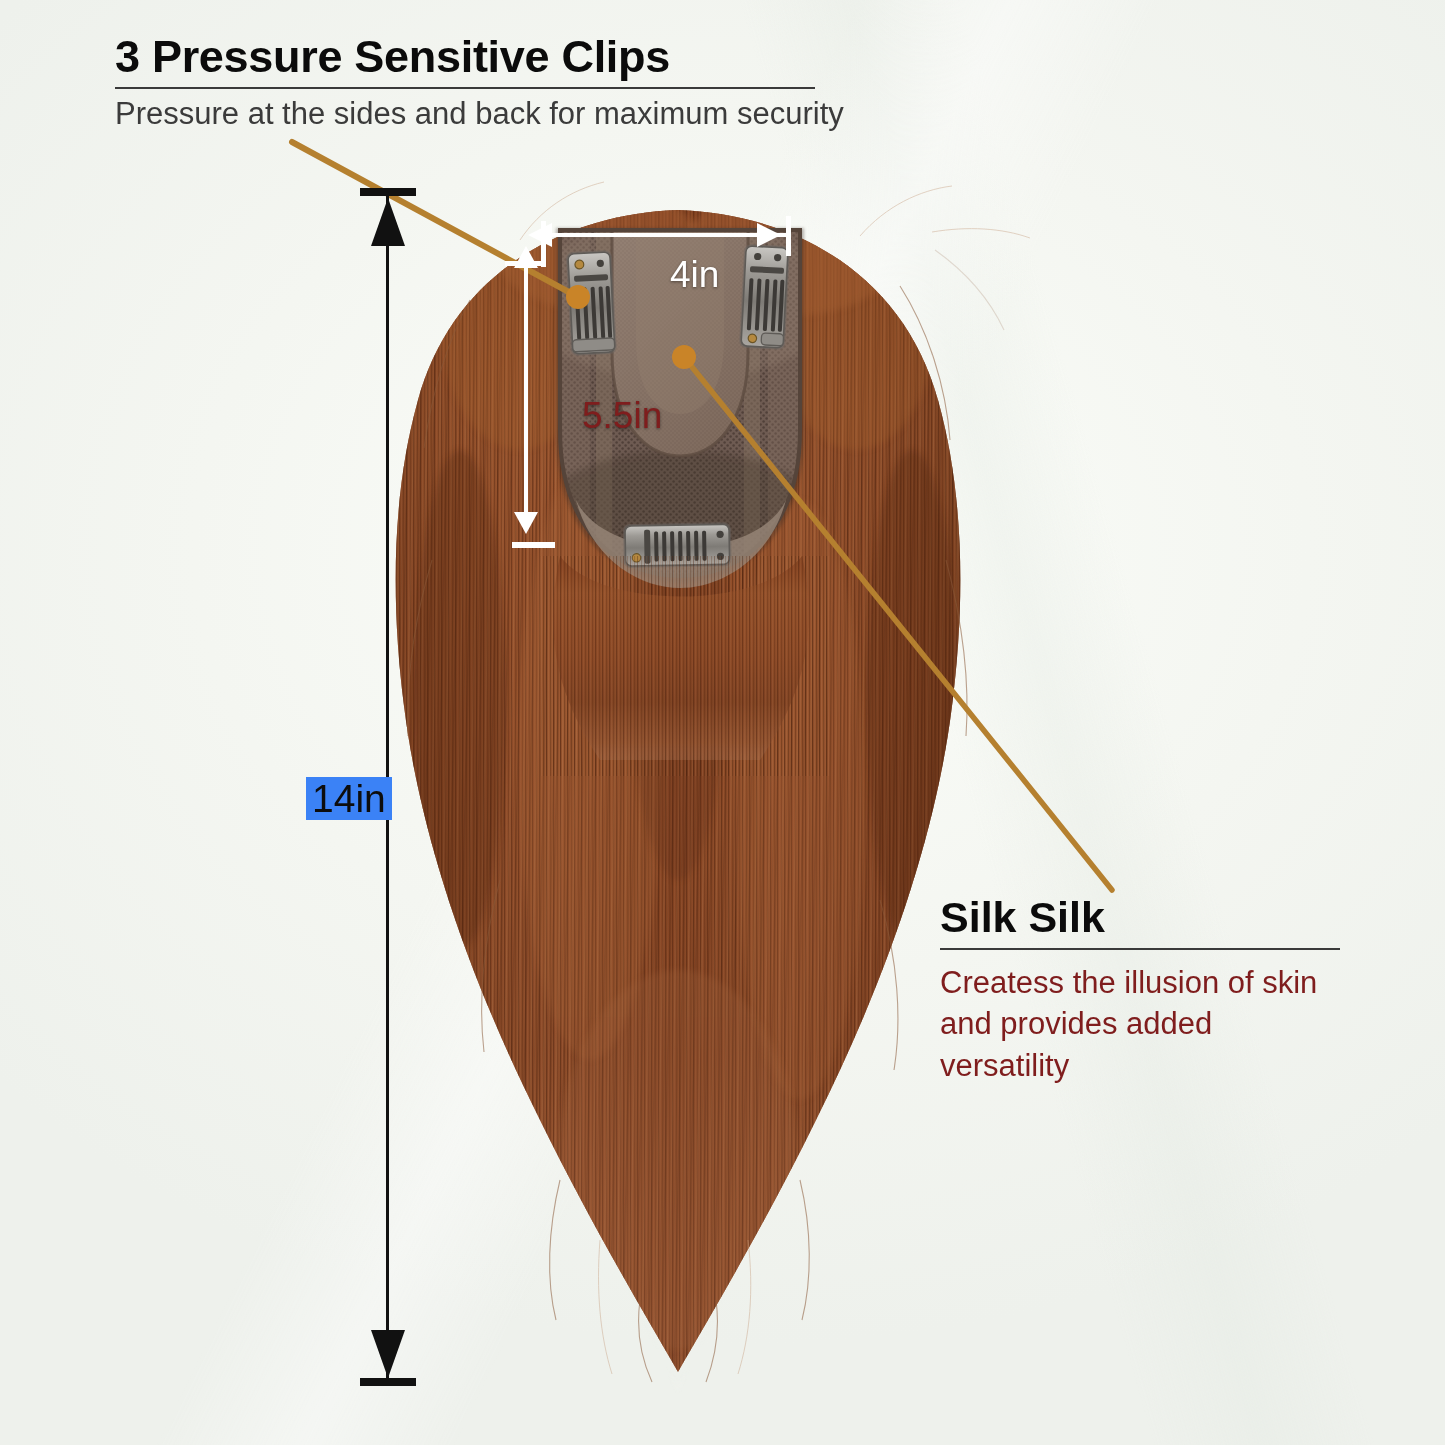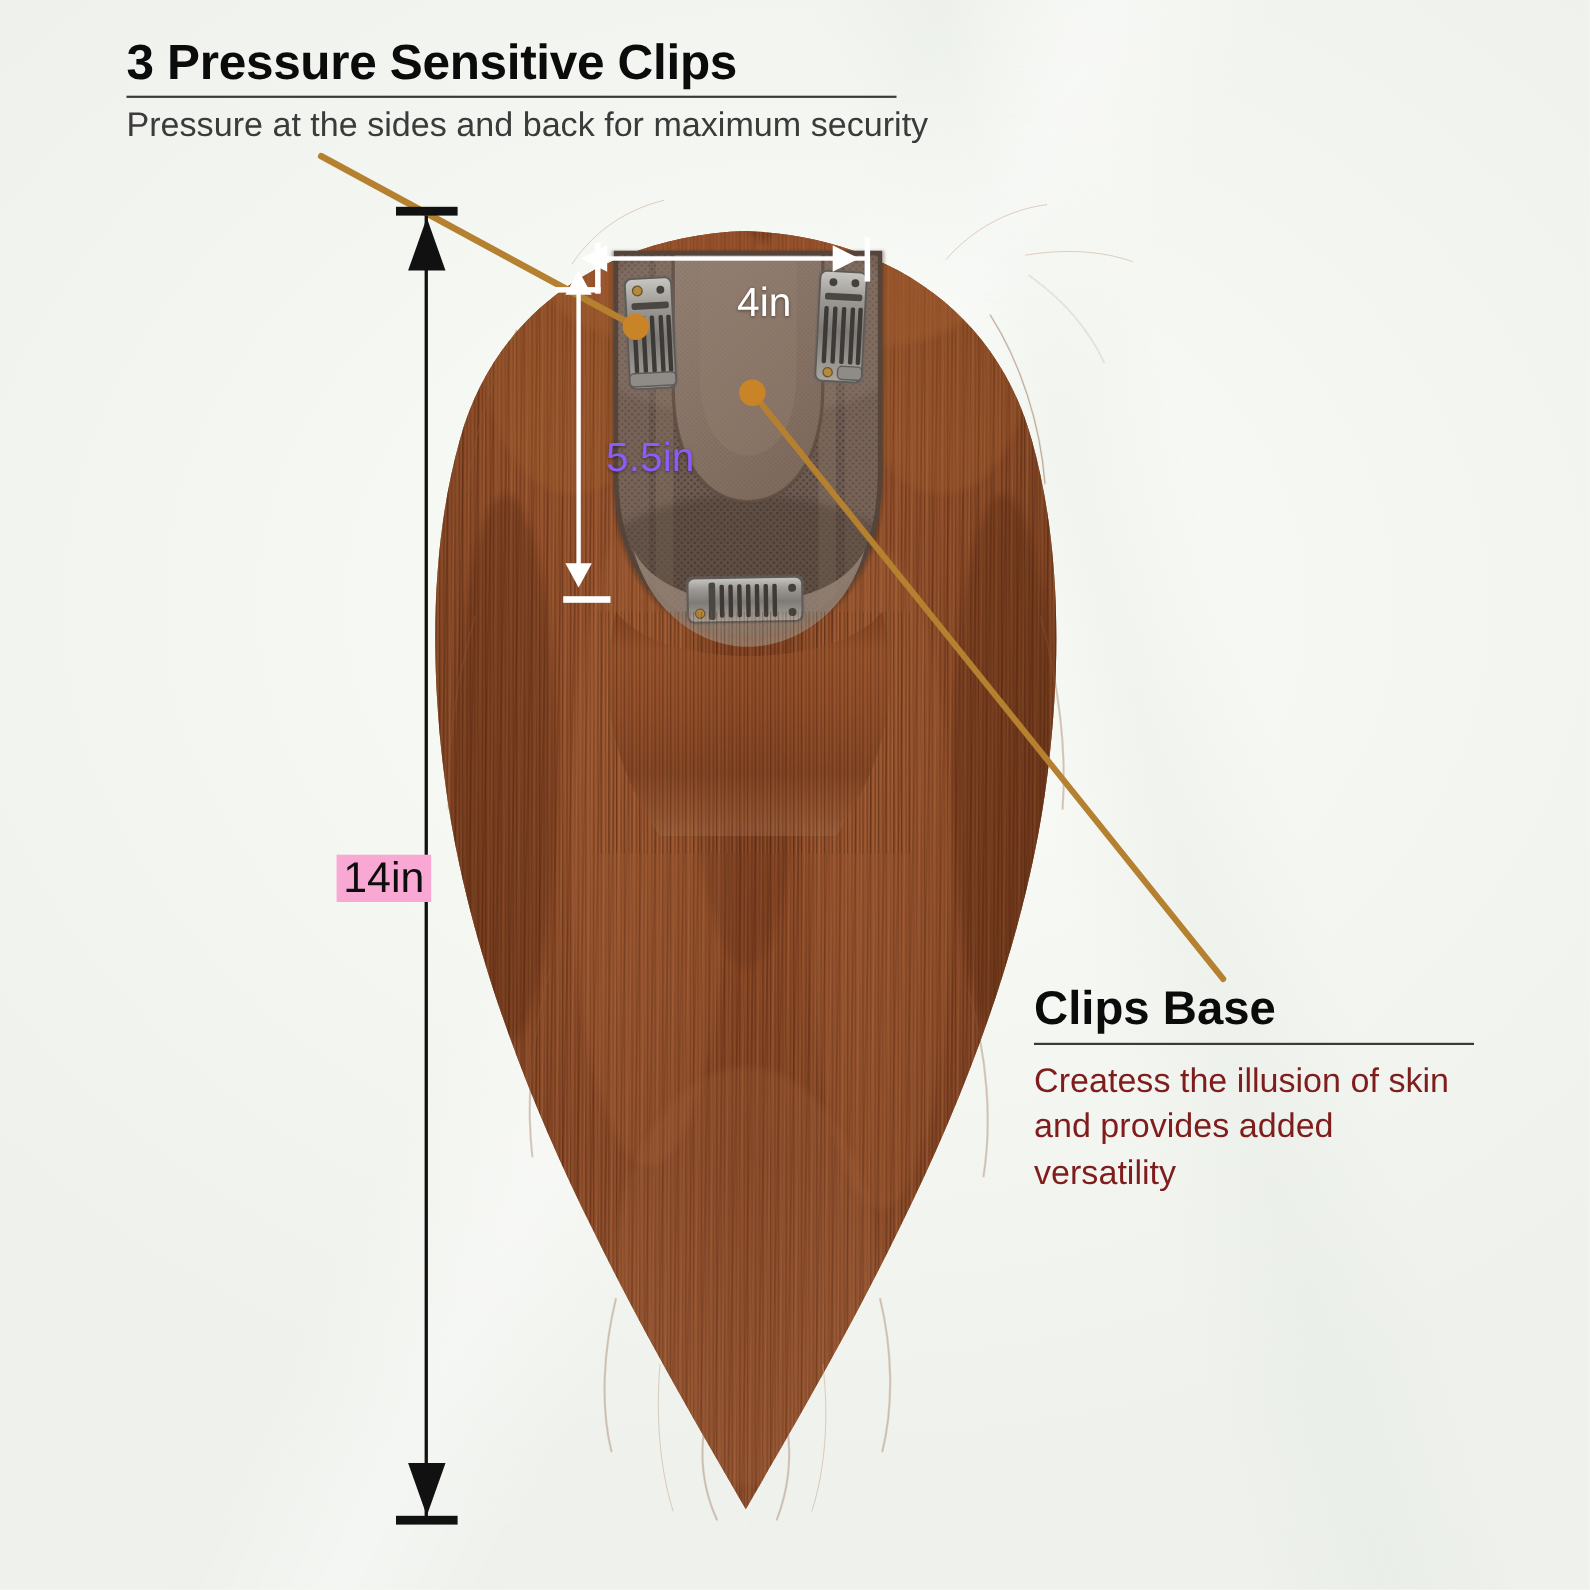--- a/index.html
+++ b/index.html
@@ -50,21 +50,21 @@
     border-left:17px solid transparent;border-right:17px solid transparent;
     border-bottom:48px solid #111;
   }
   .dim14-arrowbot{
     position:absolute;left:371px;top:1330px;width:0;height:0;
     border-left:17px solid transparent;border-right:17px solid transparent;
     border-top:48px solid #111;
   }
   .dim14-label{
     position:absolute;left:306px;top:777px;font-size:39px;color:#0d0d0d;
-    background:#f9a8d4;padding:2px 6px;line-height:1;
+    background:#3b82f6;padding:2px 6px;line-height:1;
   }
 
   
   .m4-line{position:absolute;left:540px;top:233px;width:250px;height:4px;background:#fff;}
   .m4-arrL{
     position:absolute;left:528px;top:223px;width:0;height:0;
     border-top:12px solid transparent;border-bottom:12px solid transparent;
     border-right:24px solid #fff;
   }
   .m4-arrR{
@@ -87,21 +87,21 @@
     border-left:12px solid transparent;border-right:12px solid transparent;
     border-bottom:22px solid #fff;
   }
   .m55-arrBot{
     position:absolute;left:514px;top:512px;width:0;height:0;
     border-left:12px solid transparent;border-right:12px solid transparent;
     border-top:22px solid #fff;
   }
   .m55-cap{position:absolute;left:512px;top:542px;width:43px;height:6px;background:#fff;}
   .m55-label{
-    position:absolute;left:551px;top:397px;font-size:37px;color:#8b5cf6;line-height:1;
+    position:absolute;left:582px;top:397px;font-size:37px;color:#7f1d1d;line-height:1;
     text-shadow:0 1px 3px rgba(0,0,0,.45);
   }
 
   
   .leader-svg{position:absolute;left:0;top:0;width:1445px;height:1445px;pointer-events:none;}
 
   
   svg.art{position:absolute;left:0;top:0;}
 </style>
 </head>
@@ -377,18 +377,18 @@
   <div class="m55-cap"></div>
   <div class="m55-label">5.5in</div>
 
   <div class="title-block">
     <div class="title">3 Pressure Sensitive Clips</div>
     <div class="rule"></div>
     <div class="subtitle">Pressure at the sides and back for maximum security</div>
   </div>
 
   <div class="silk-block">
-    <div class="silk-title">Clips Base</div>
+    <div class="silk-title">Silk Silk</div>
     <div class="silk-rule"></div>
     <div class="silk-desc">Createss the illusion of skin and provides added versatility</div>
   </div>
 
 </div>
 
 </body></html>

